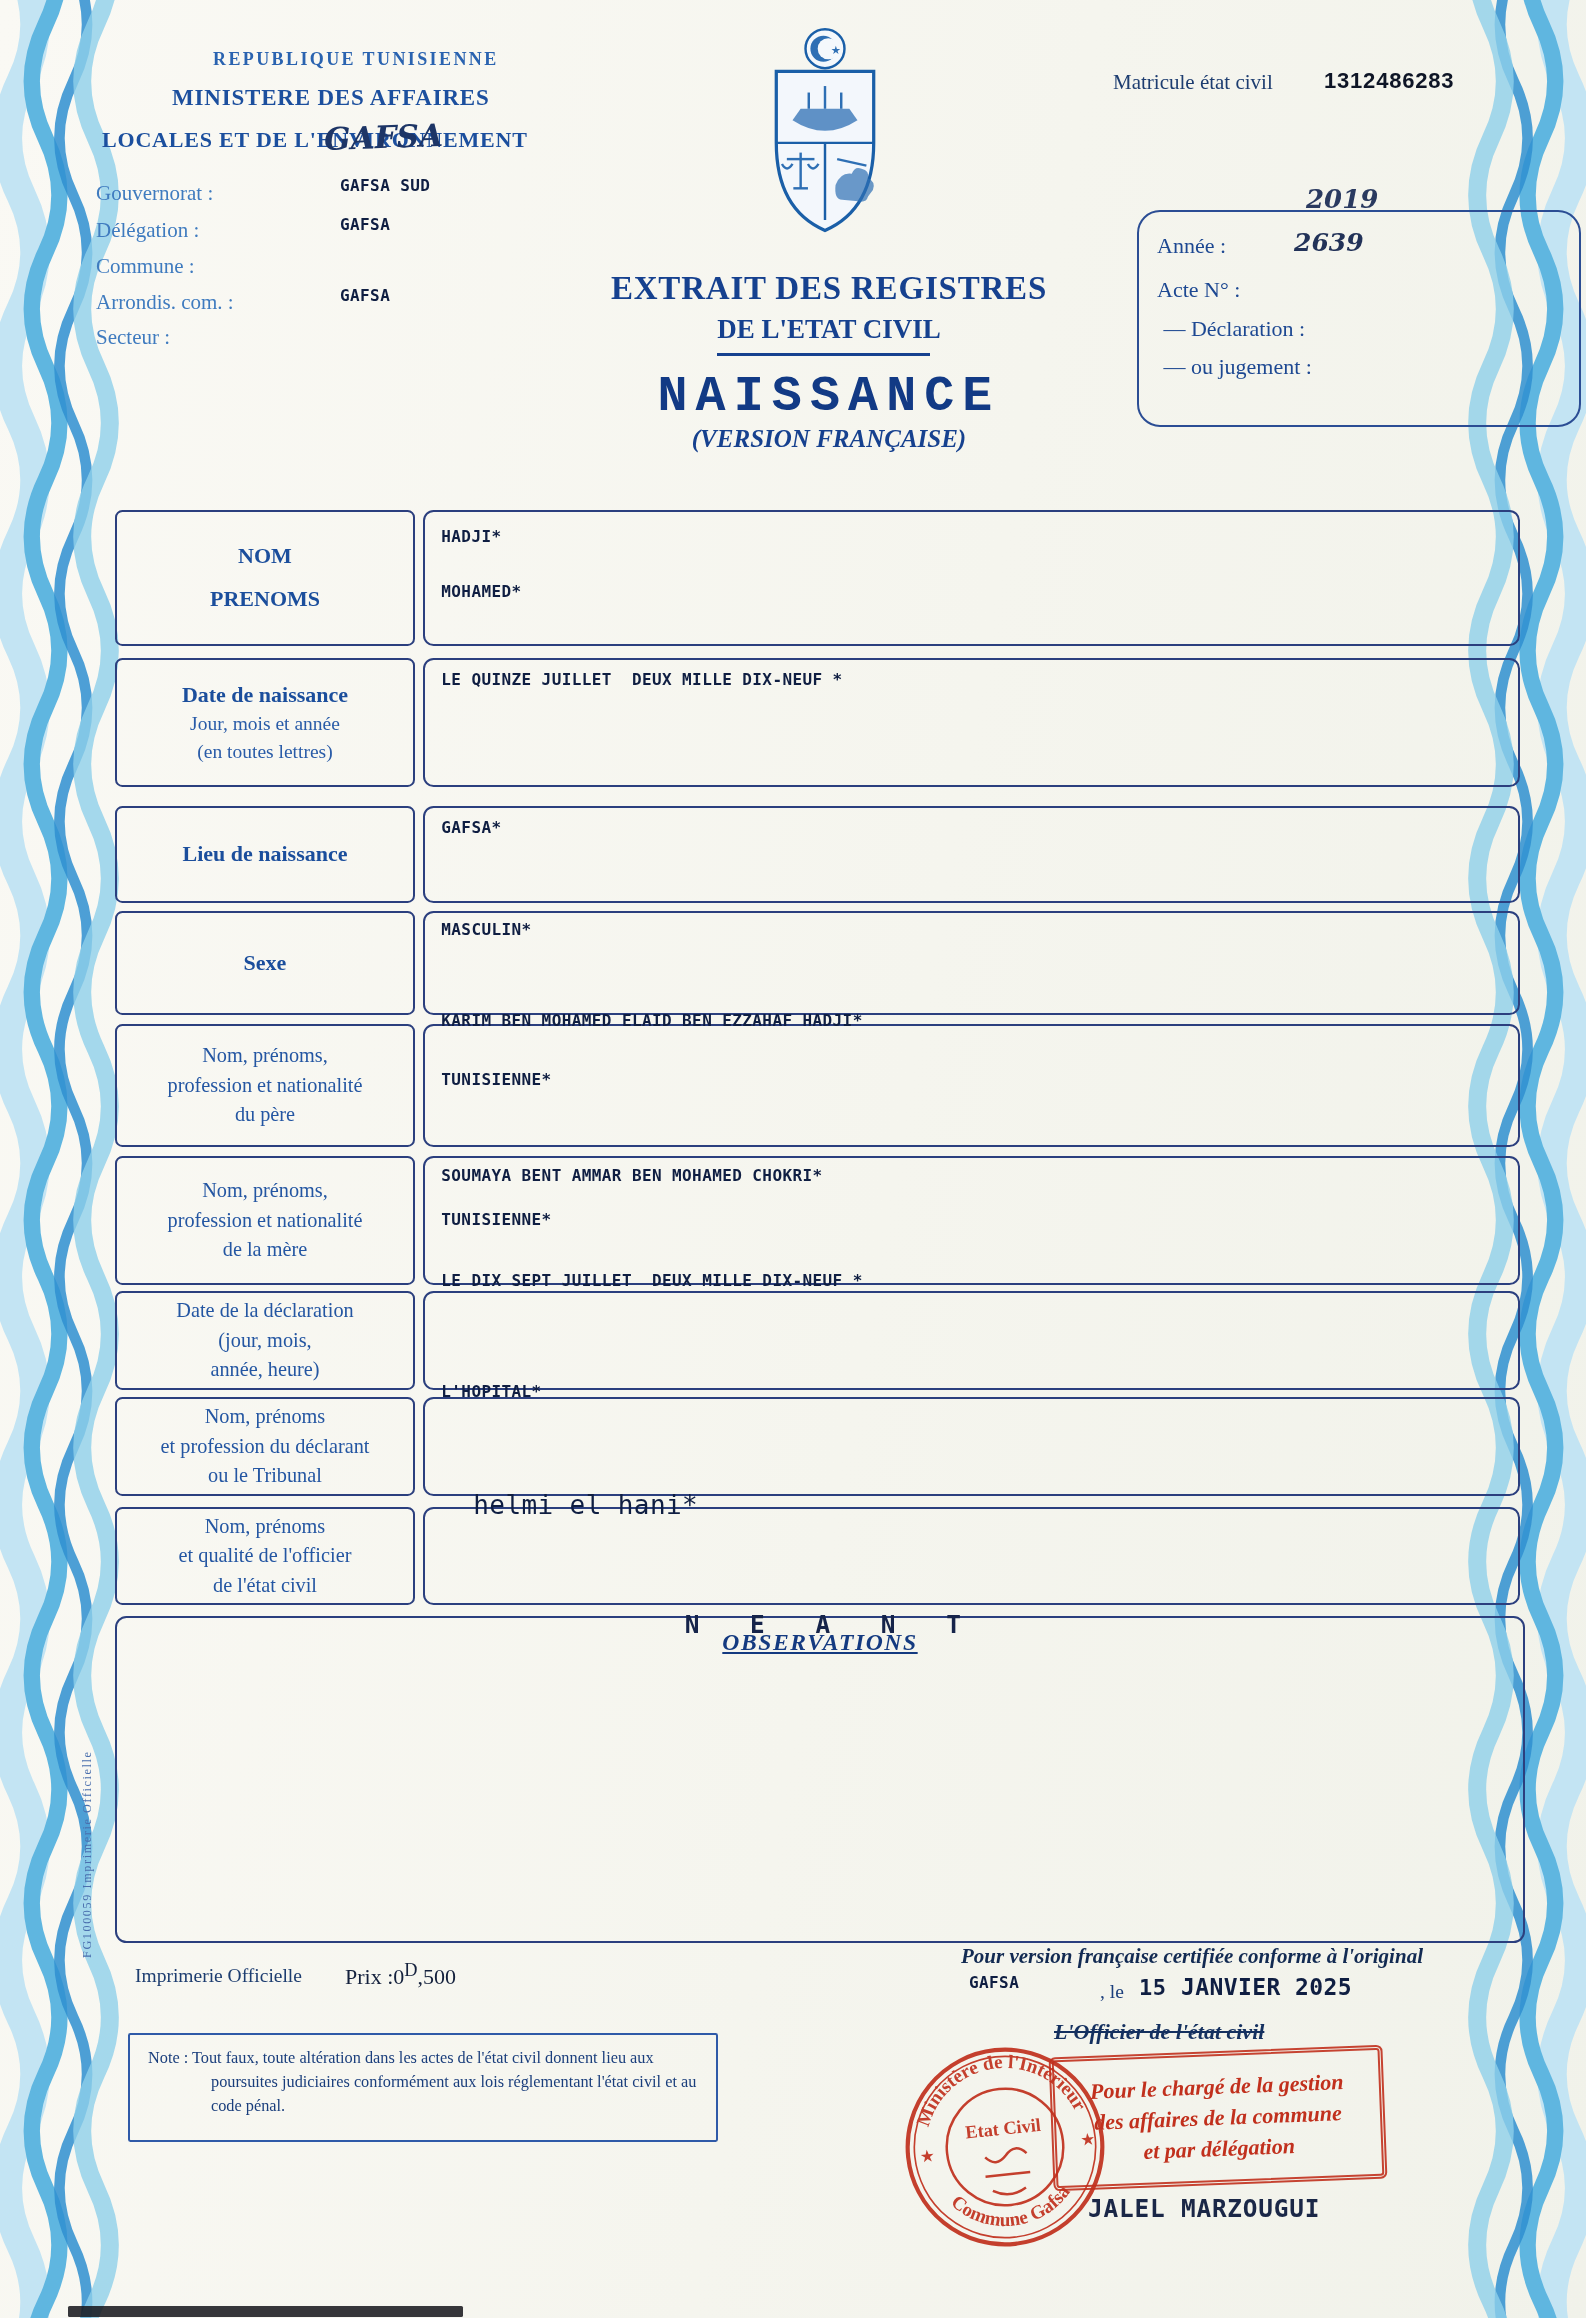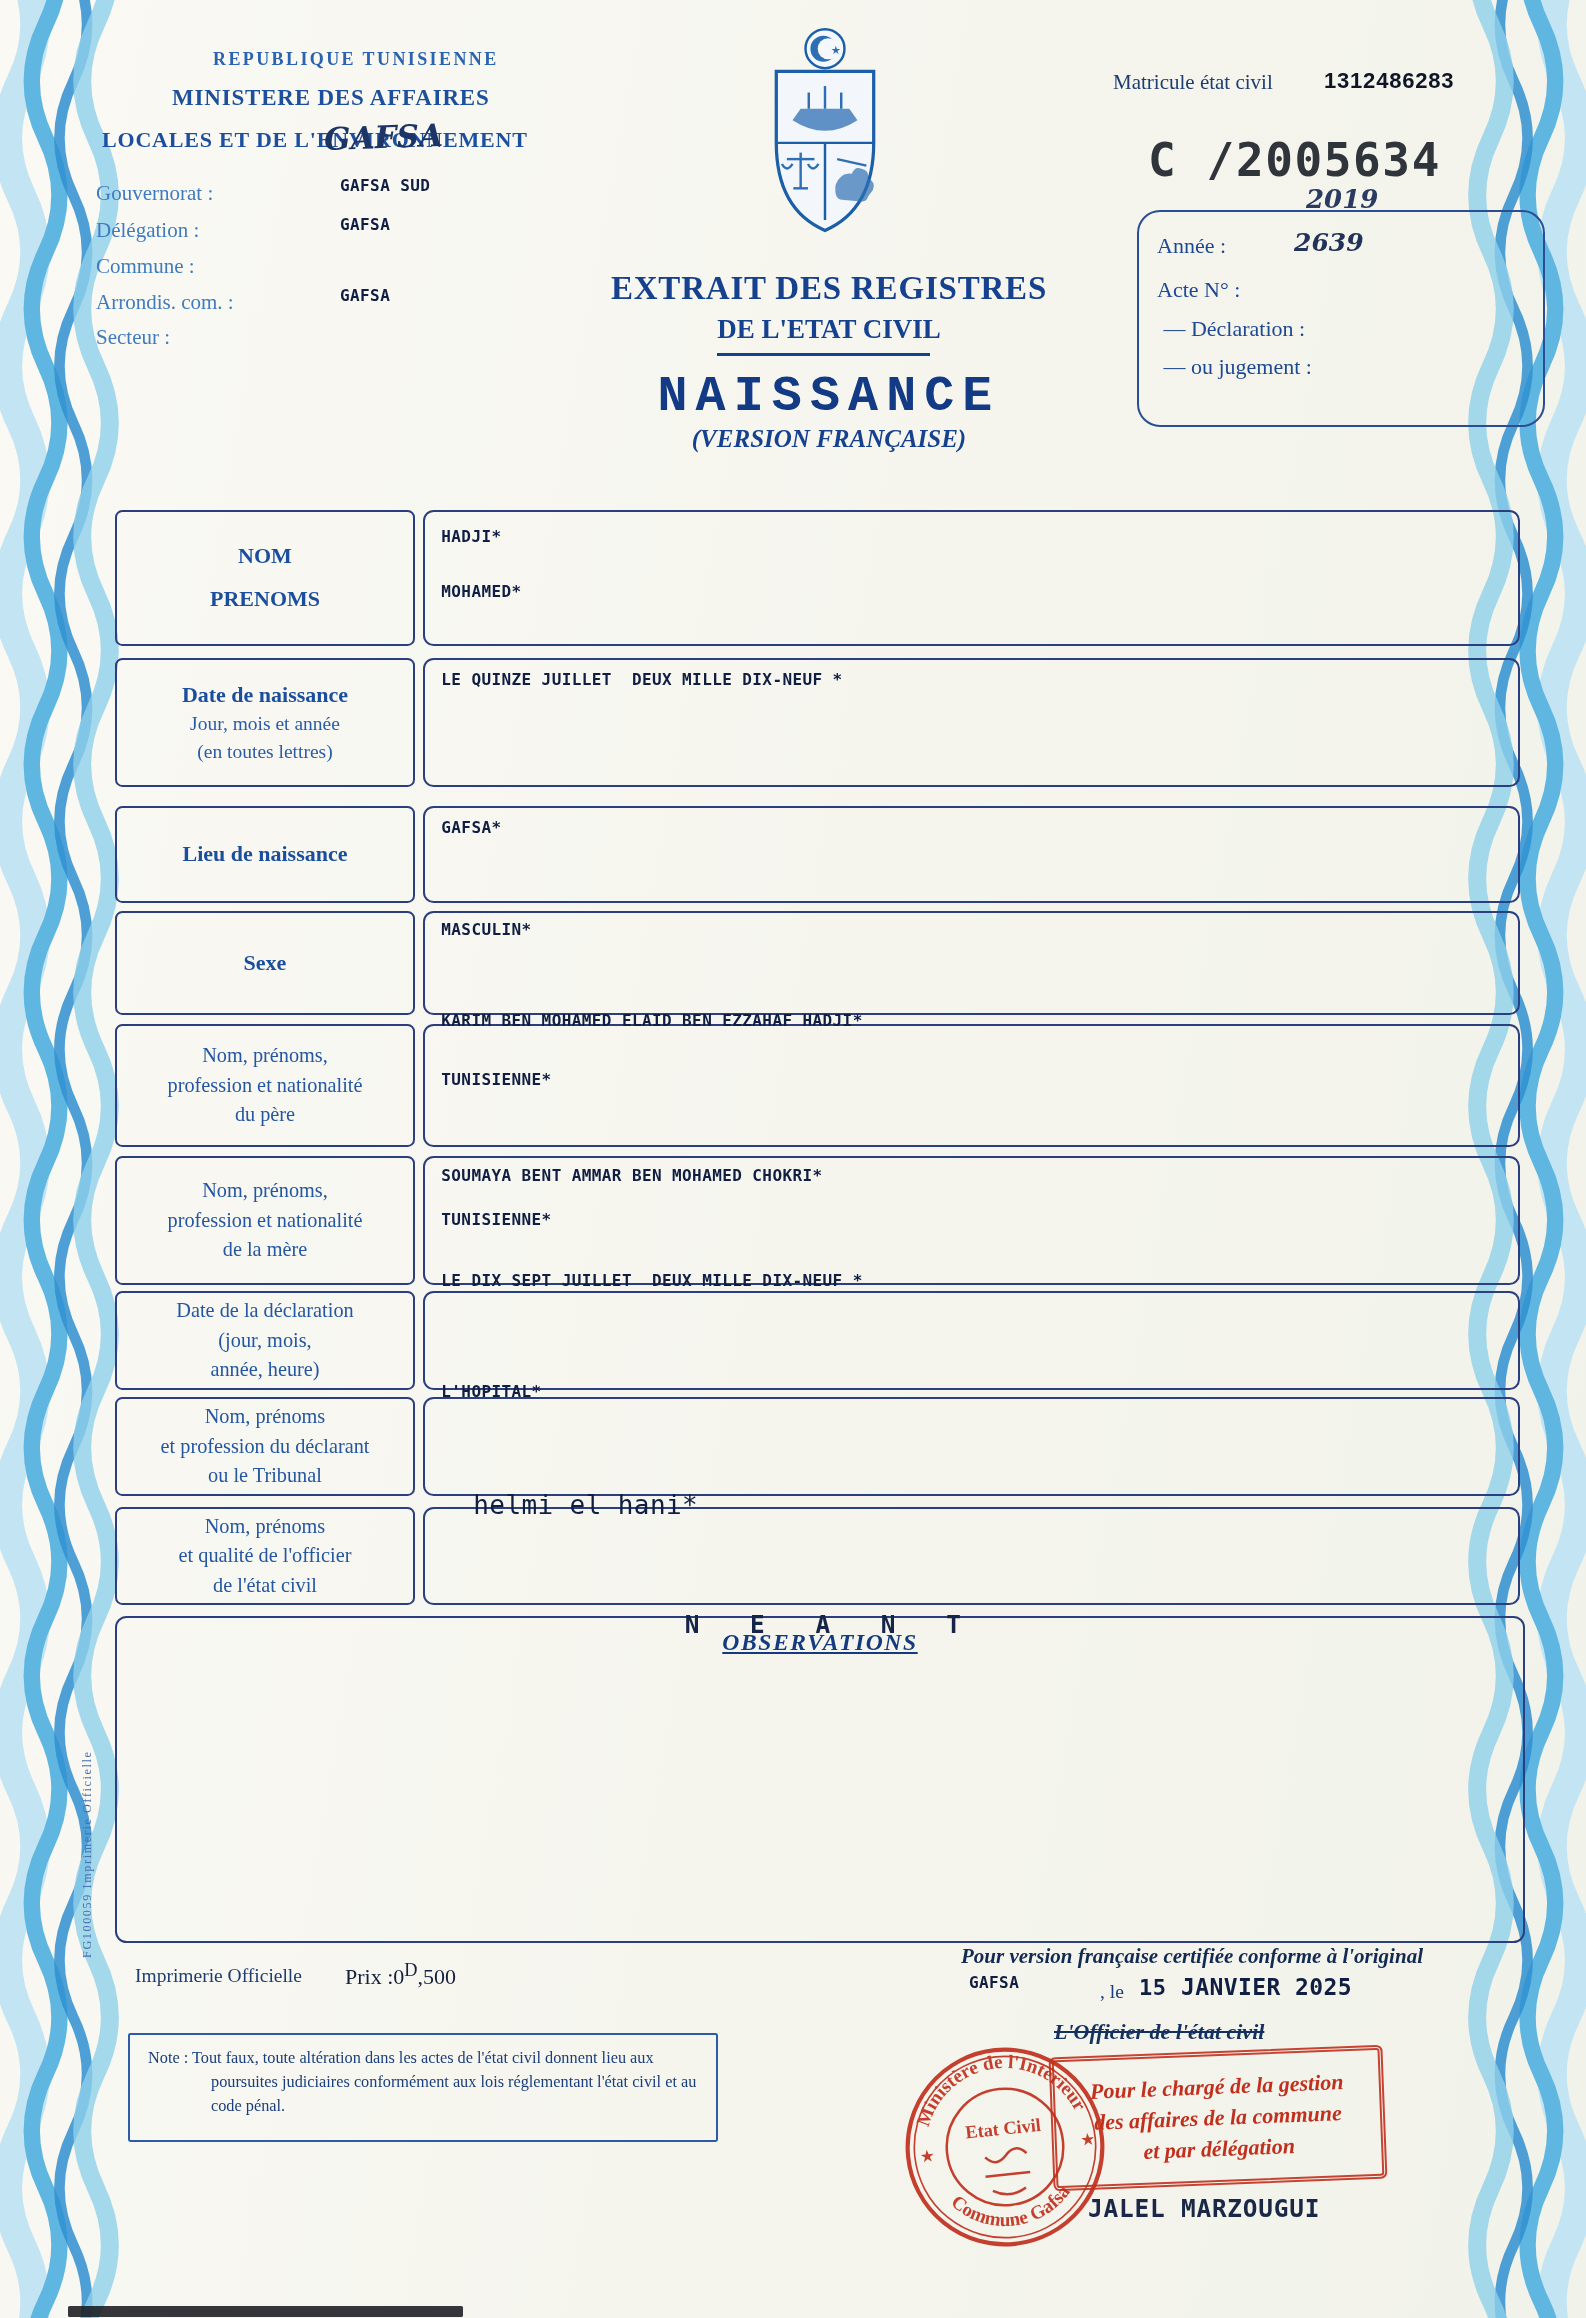--- a/index.html
+++ b/index.html
@@ -123,24 +123,23 @@
   </svg>
 
   <div class="abs title1 tcenter" style="top:270px;">EXTRAIT DES REGISTRES</div>
   <div class="abs title2 tcenter" style="top:314px;">DE L'ETAT CIVIL</div>
   <div class="abs rule" style="left:717px;top:353px;width:213px;height:3.3px;"></div>
   <div class="abs title3 tcenter" style="top:368px;">NAISSANCE</div>
   <div class="abs title4 tcenter" style="top:425px;">(VERSION FRANÇAISE)</div>
 
   <div class="abs matlabel" style="left:1113px;top:70px;">Matricule état civil</div>
   <div class="abs matvalue" style="left:1324px;top:68px;">1312486283</div>
-  <div class="abs serial" style="left:1148px;top:133px;">C /2005634</div>
   <div class="abs hand" style="left:1306px;top:184px;font-size:26px;color:#2a3a60;">2019</div>
 
-  <div class="abs actebox" style="left:1137px;top:210px;width:404px;height:213px;">
+  <div class="abs actebox" style="left:1137px;top:210px;width:404px;height:213px;padding-left:36px;">
     <div class="abs acteline" style="left:18px;top:21px;">Année :</div>
     <div class="abs hand" style="left:155px;top:16.3px;font-size:25px;color:#223258;">2639</div>
     <div class="abs acteline" style="left:18px;top:65px;">Acte N° :</div>
     <div class="abs acteline" style="left:24.4px;top:104px;">— Déclaration :</div>
     <div class="abs acteline" style="left:24.4px;top:142px;">— ou jugement :</div>
   </div>
 
   <div class="row" style="top:510px;">
     <div class="lbox" style="height:132px;gap:16.3px;">
       <div class="lb">NOM</div>

